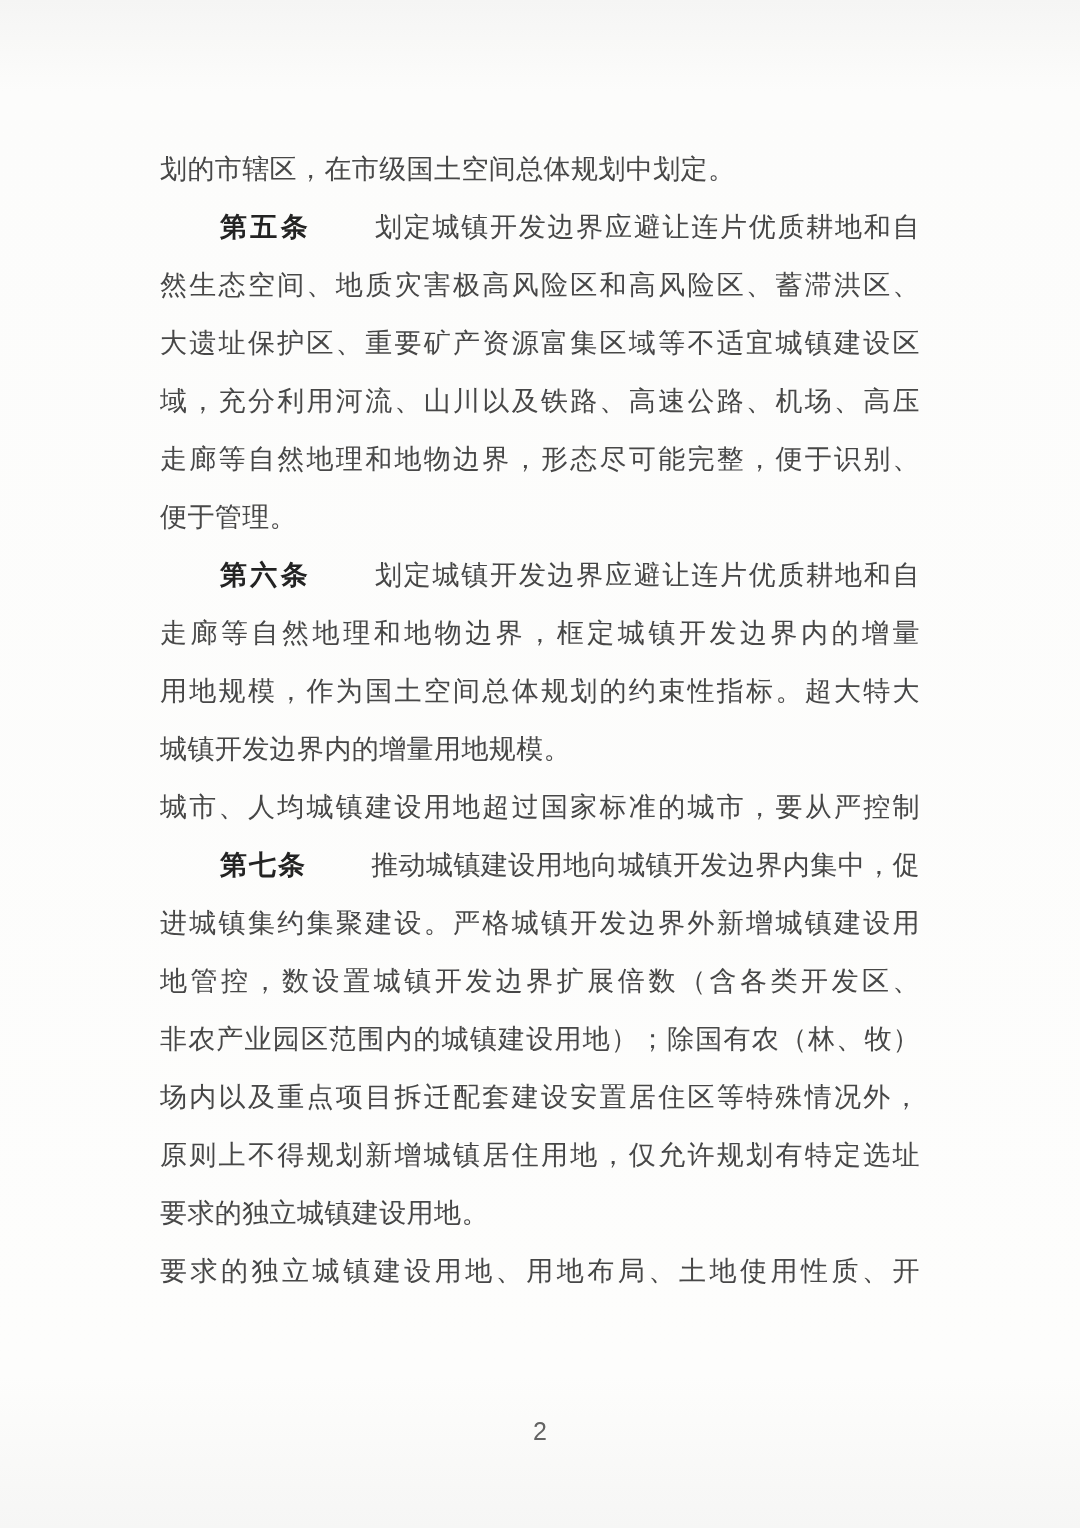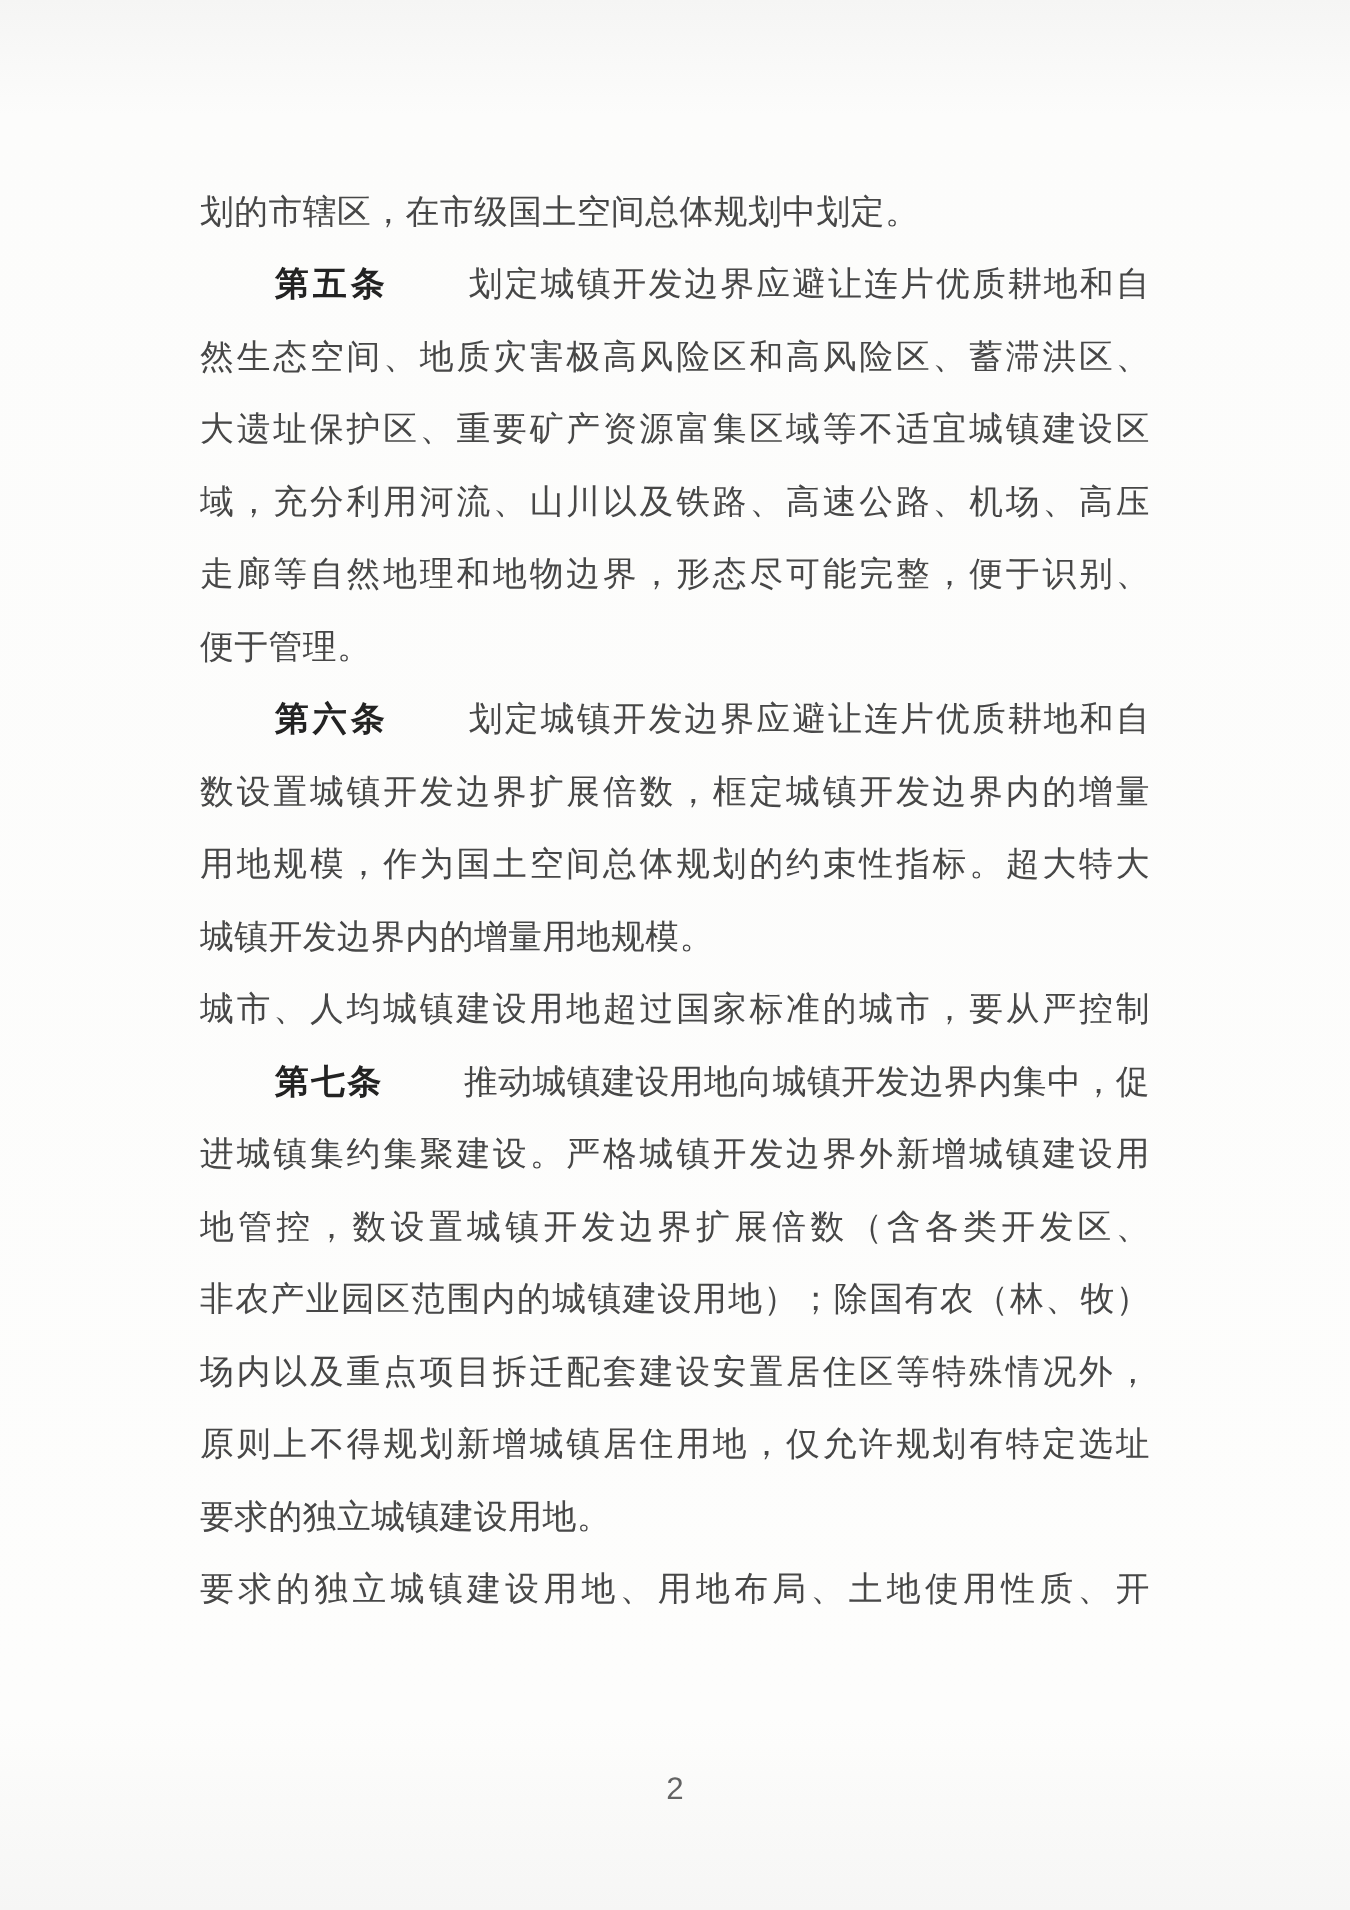--- a/index.html
+++ b/index.html
@@ -72,21 +72,21 @@
     <div class="ln indent"><span class="art">第五条</span><span>划定城镇开发边界应避让连片优质耕地和自</span></div>
 
     <div class="ln">然生态空间、地质灾害极高风险区和高风险区、蓄滞洪区、</div>
     <div class="ln">大遗址保护区、重要矿产资源富集区域等不适宜城镇建设区</div>
     <div class="ln">域，充分利用河流、山川以及铁路、高速公路、机场、高压</div>
     <div class="ln">走廊等自然地理和地物边界，形态尽可能完整，便于识别、</div>
     <div class="ln end">便于管理。</div>
 
     <div class="ln indent"><span class="art">第六条</span><span>划定城镇开发边界应避让连片优质耕地和自</span></div>
 
-    <div class="ln">数设置城镇开发边界扩展倍数，框定城镇开发边界内的增量</div>
+    <div class="ln">走廊等自然地理和地物边界，框定城镇开发边界内的增量</div>
     <div class="ln">用地规模，作为国土空间总体规划的约束性指标。超大特大</div>
     <div class="ln end">城镇开发边界内的增量用地规模。</div>
     <div class="ln">城市、人均城镇建设用地超过国家标准的城市，要从严控制</div>
 
     <div class="ln indent"><span class="art">第七条</span><span>推动城镇建设用地向城镇开发边界内集中，促</span></div>
 
     <div class="ln">进城镇集约集聚建设。严格城镇开发边界外新增城镇建设用</div>
     <div class="ln">地管控，数设置城镇开发边界扩展倍数（含各类开发区、</div>
     <div class="ln">非农产业园区范围内的城镇建设用地）；除国有农（林、牧）</div>
     <div class="ln">场内以及重点项目拆迁配套建设安置居住区等特殊情况外，</div>

